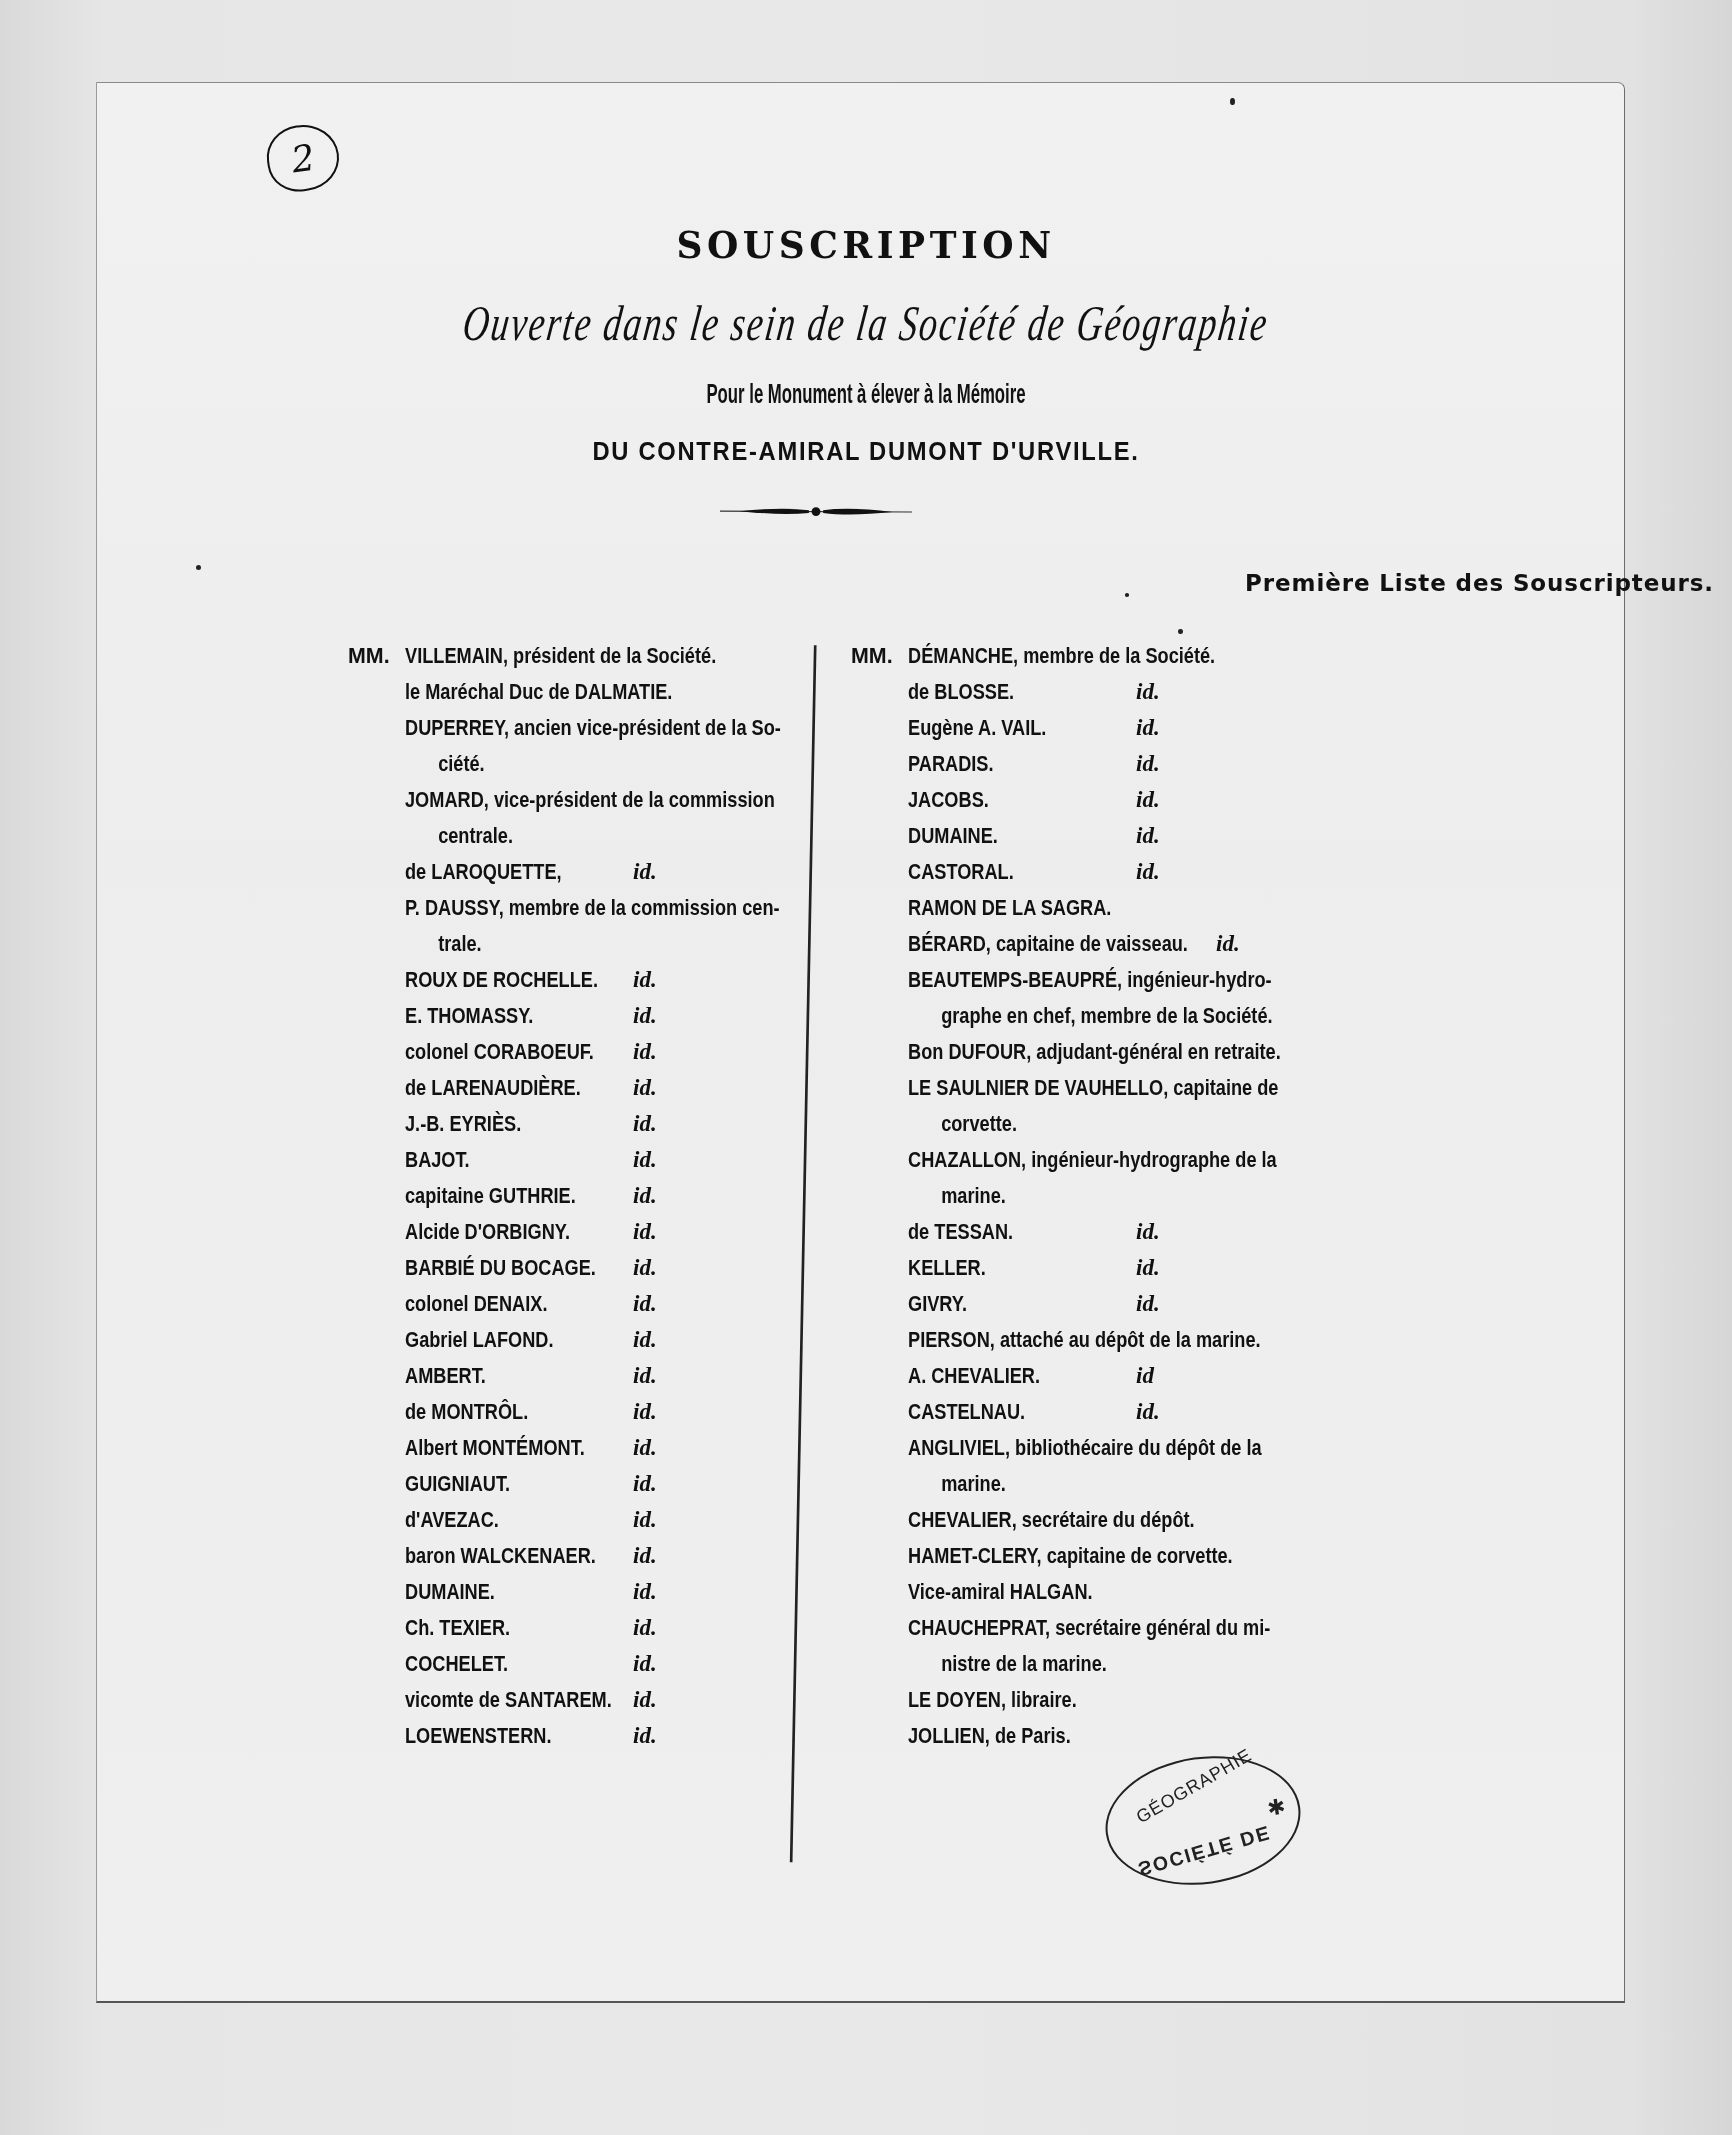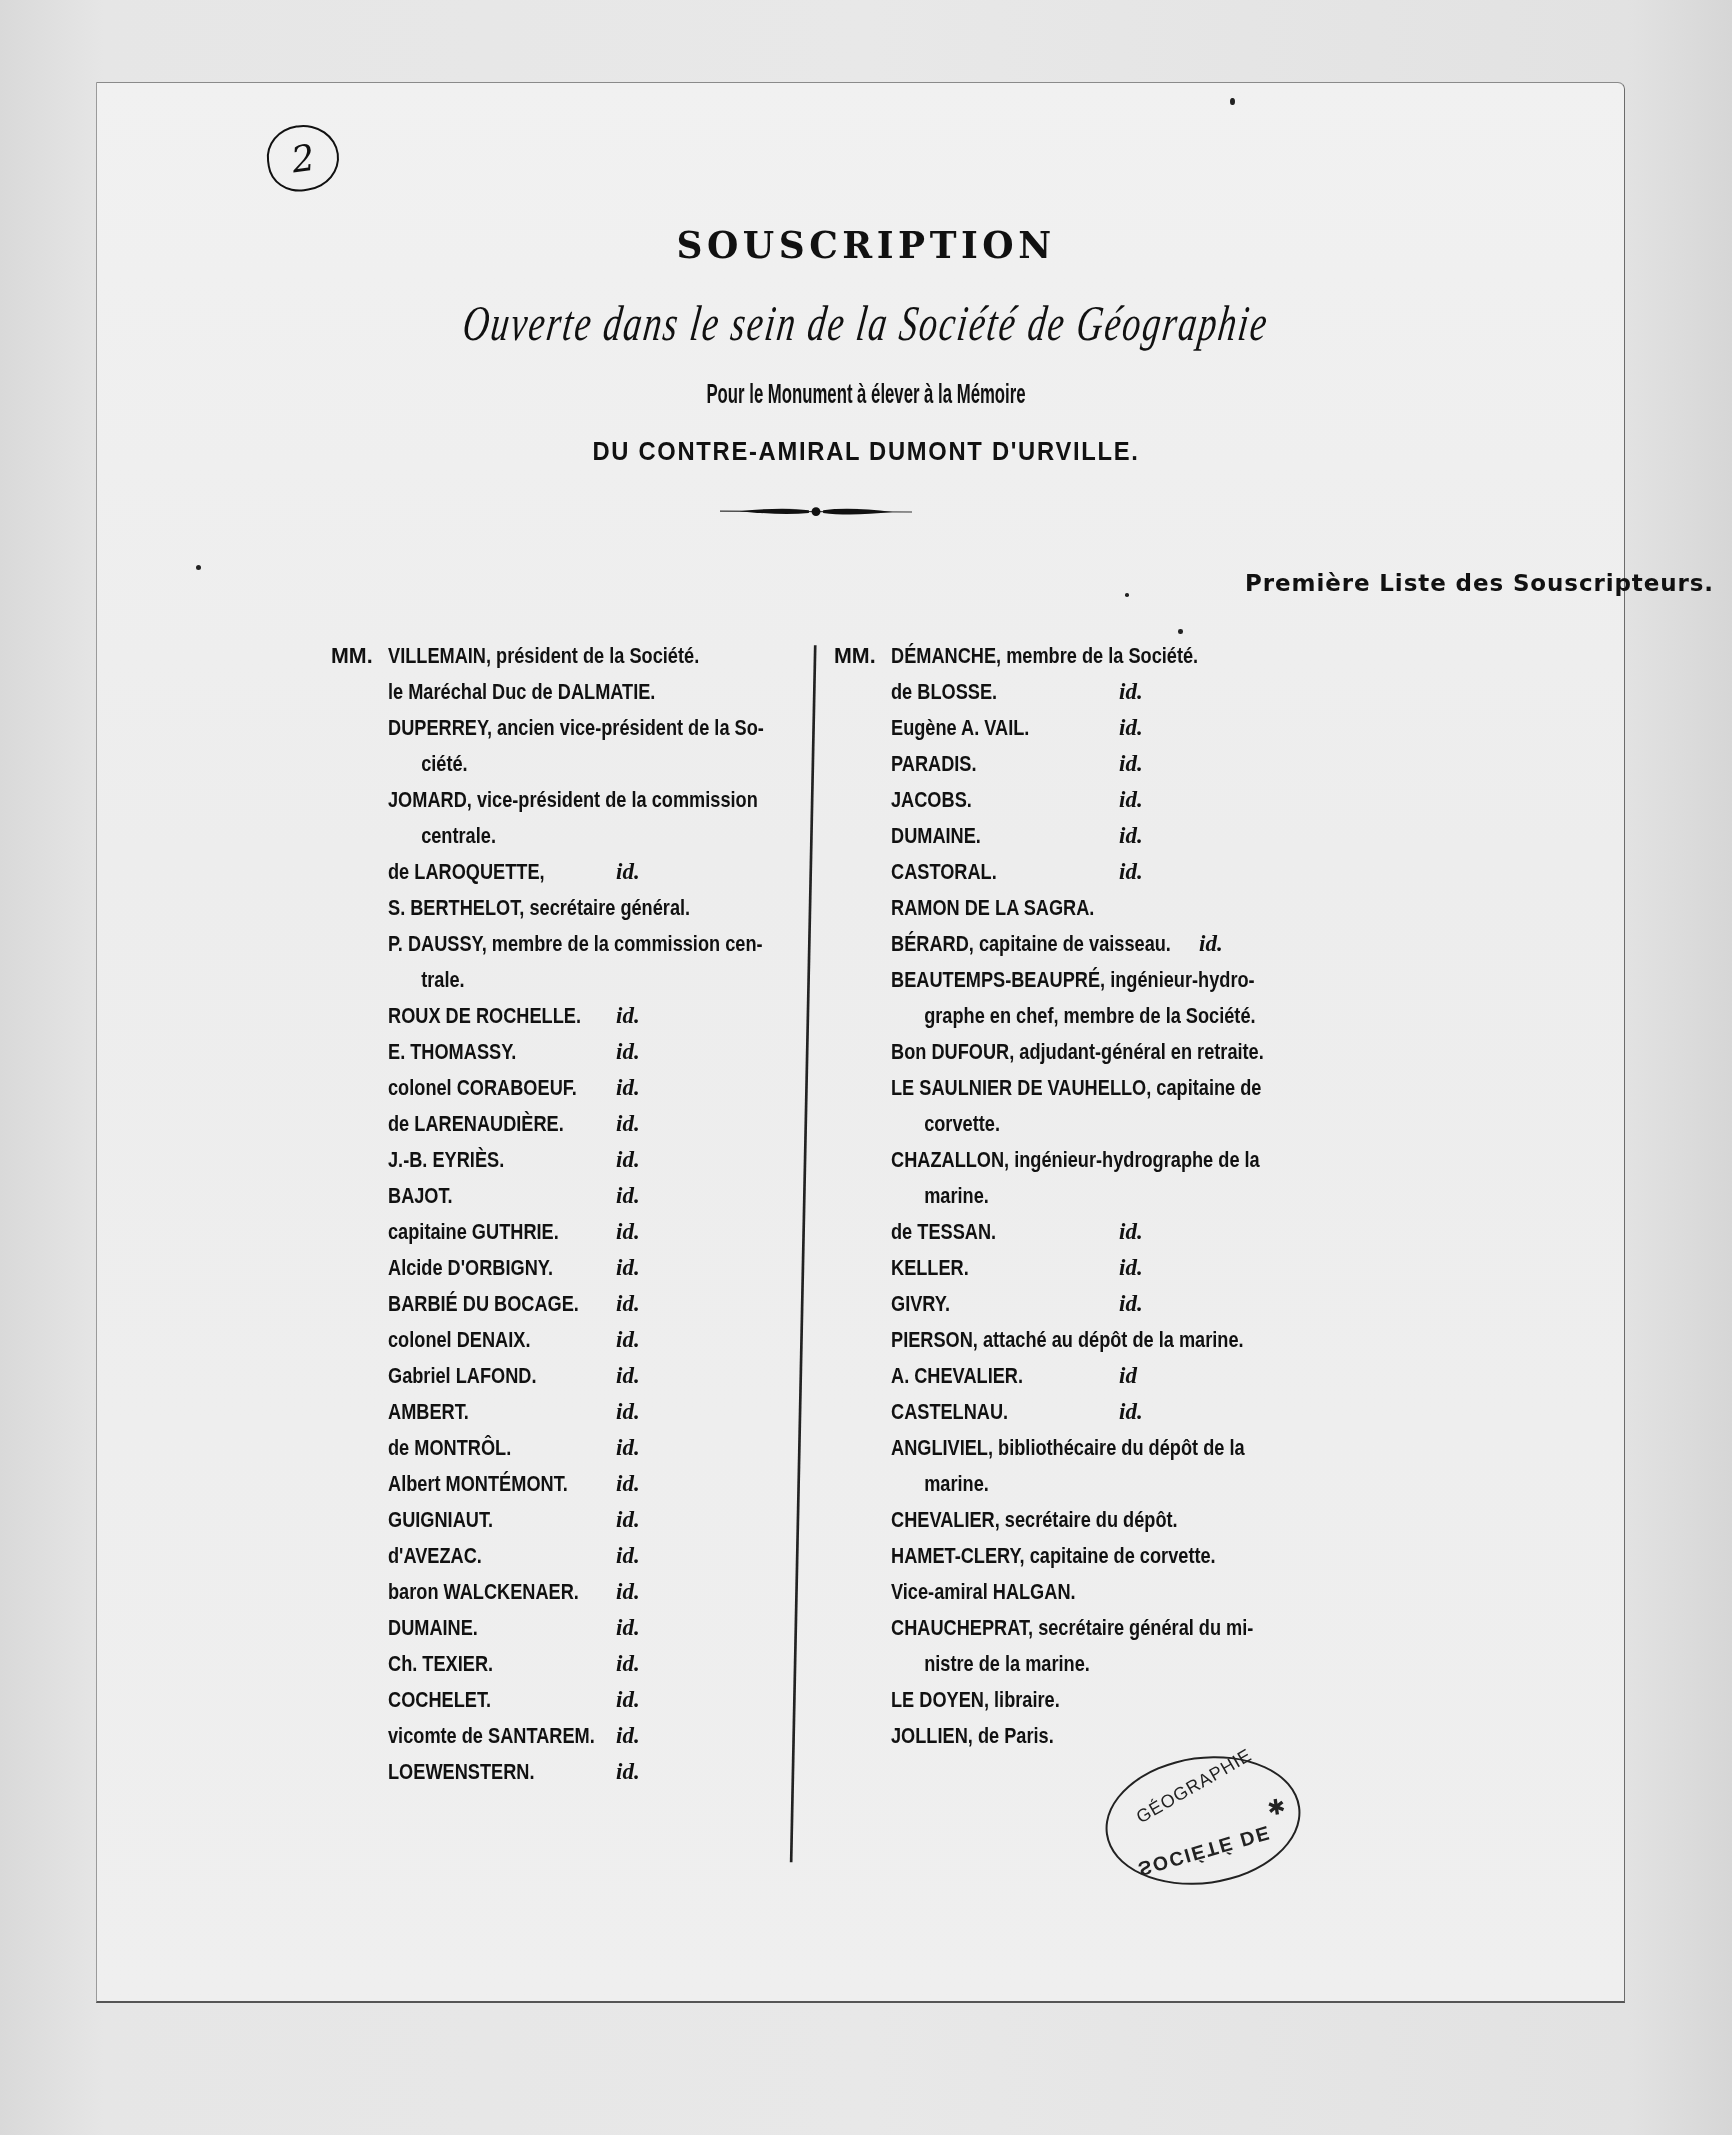--- a/index.html
+++ b/index.html
@@ -51,21 +51,21 @@
       position: absolute; left: 0; width: 1732px; top: 570px; text-align: right;
       font-family: "DejaVu Sans", sans-serif; font-weight: 900; font-size: 23px; letter-spacing: 0.9px;
       padding-left: 0;
     }
     .list-heading span { display: inline-block; transform: translateX(-18px); }
     .divider {
       position: absolute; left: 0; top: 0; width: 1732px; height: 2135px; pointer-events: none;
     }
     .col {
       position: absolute; top: 638px;
-      font-family: "Liberation Sans", sans-serif; font-weight: bold; font-size: 21.4px;
+      font-family: "Liberation Sans", sans-serif; font-weight: bold; font-size: 21.4px; margin-left: 17px;
     }
     .col-left { left: 331px; width: 481px; }
     .col-right { left: 834px; width: 481px; }
     .row { position: relative; height: 36px; line-height: 36px; white-space: nowrap; }
     .row .mm { position: absolute; left: 0; top: 0; }
     .row .name { position: absolute; top: 0; transform-origin: left center; transform: scaleX(0.85); }
     .row .id { position: absolute; top: 0; font-family: "Liberation Serif", serif; font-style: italic; font-weight: bold; font-size: 23px; }
     .row.cont .name { padding-left: 39px; }
     .col-left .row .name { left: 57px; }
     .col-right .row .name { left: 57px; }
@@ -147,25 +147,20 @@
       <span class="name">centrale.</span>
       <span class="id"></span>
     </div>
     <div class="row">
       <span class="mm"></span>
       <span class="name">de LAROQUETTE,</span>
       <span class="id">id.</span>
     </div>
     <div class="row">
       <span class="mm"></span>
-      <span class="name">S. BERTHELOT, secrétaire général.</span>
-      <span class="id"></span>
-    </div>
-    <div class="row">
-      <span class="mm"></span>
       <span class="name">P. DAUSSY, membre de la commission cen-</span>
       <span class="id"></span>
     </div>
     <div class="row cont">
       <span class="mm"></span>
       <span class="name">trale.</span>
       <span class="id"></span>
     </div>
     <div class="row">
       <span class="mm"></span>

